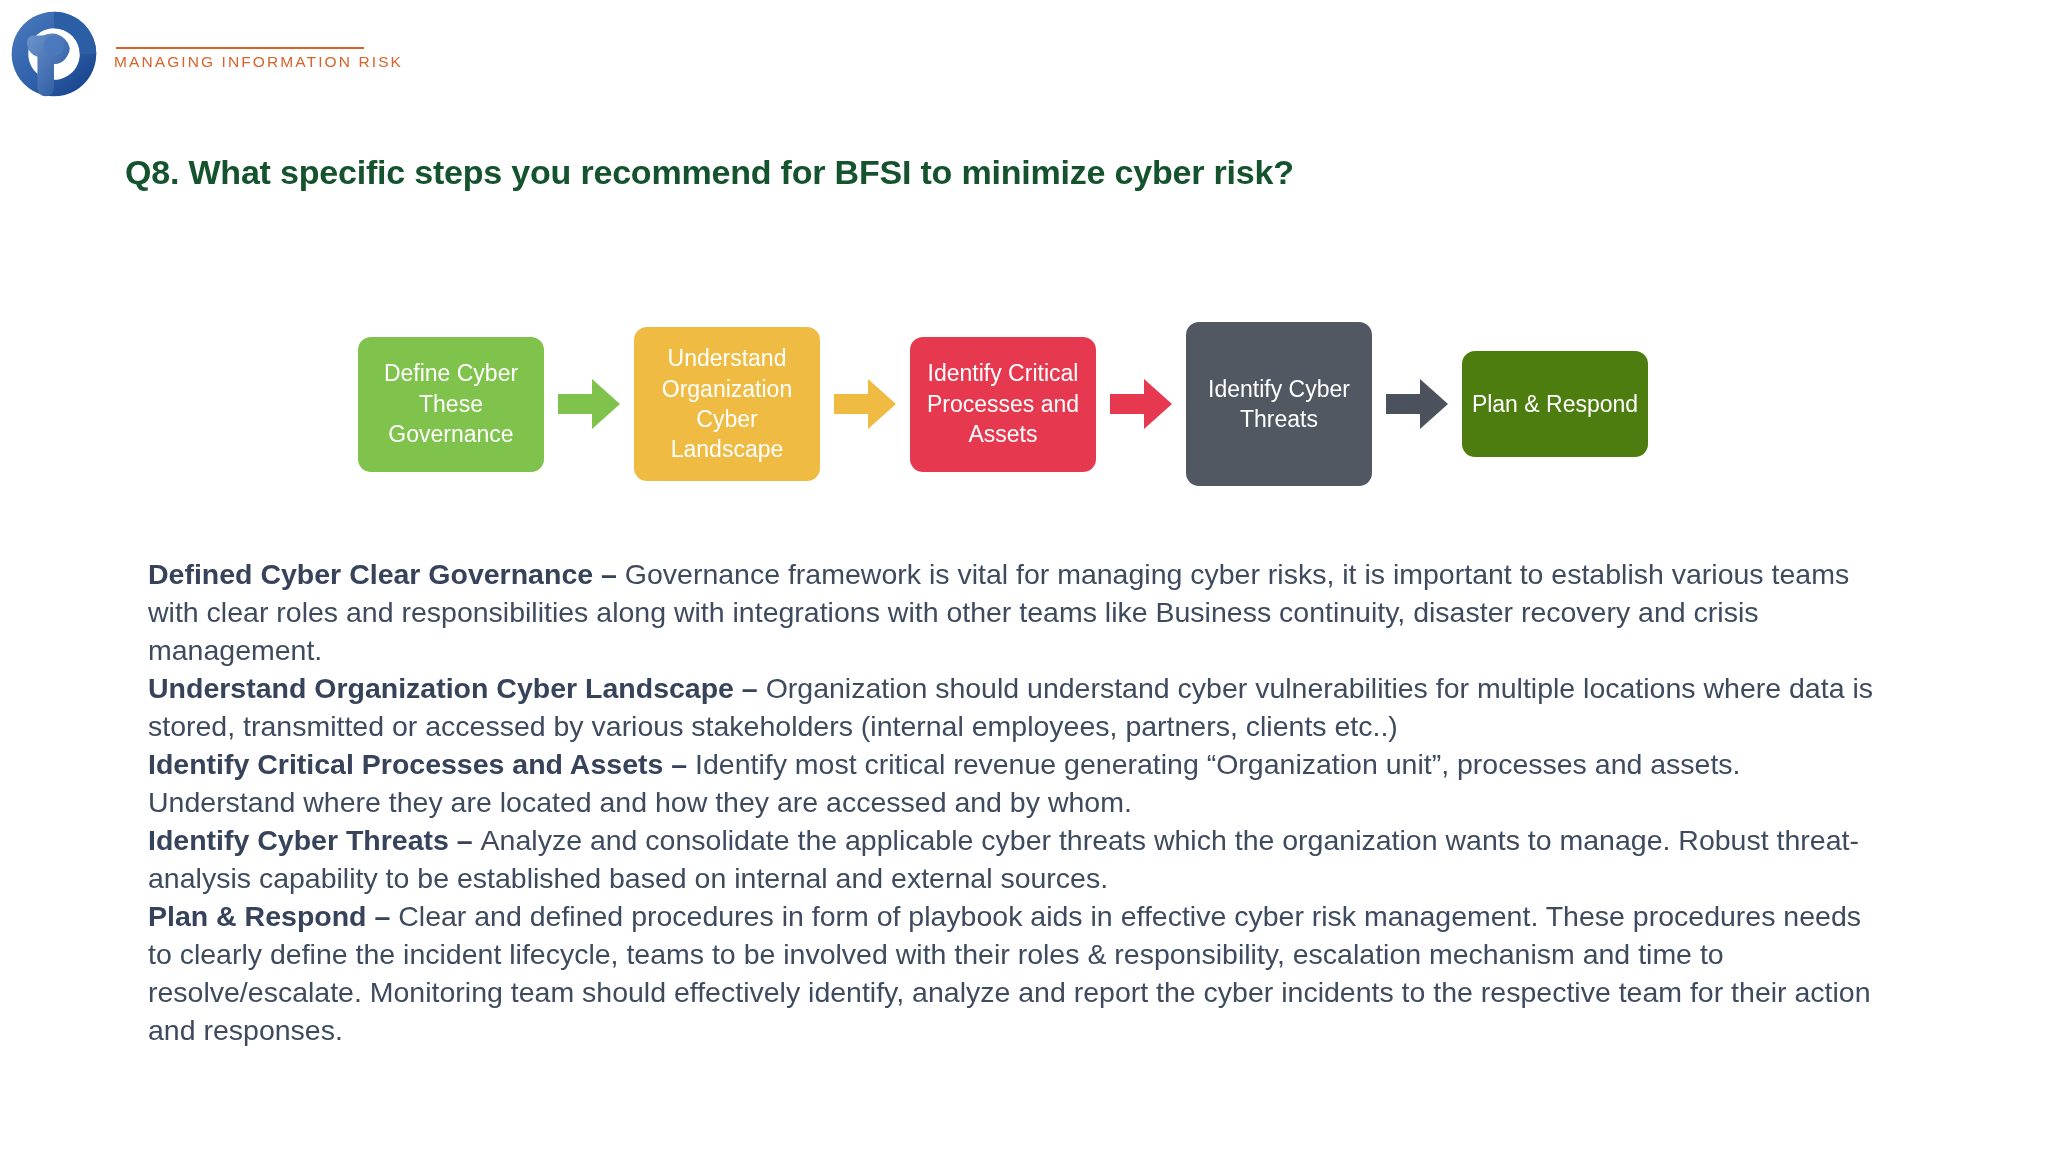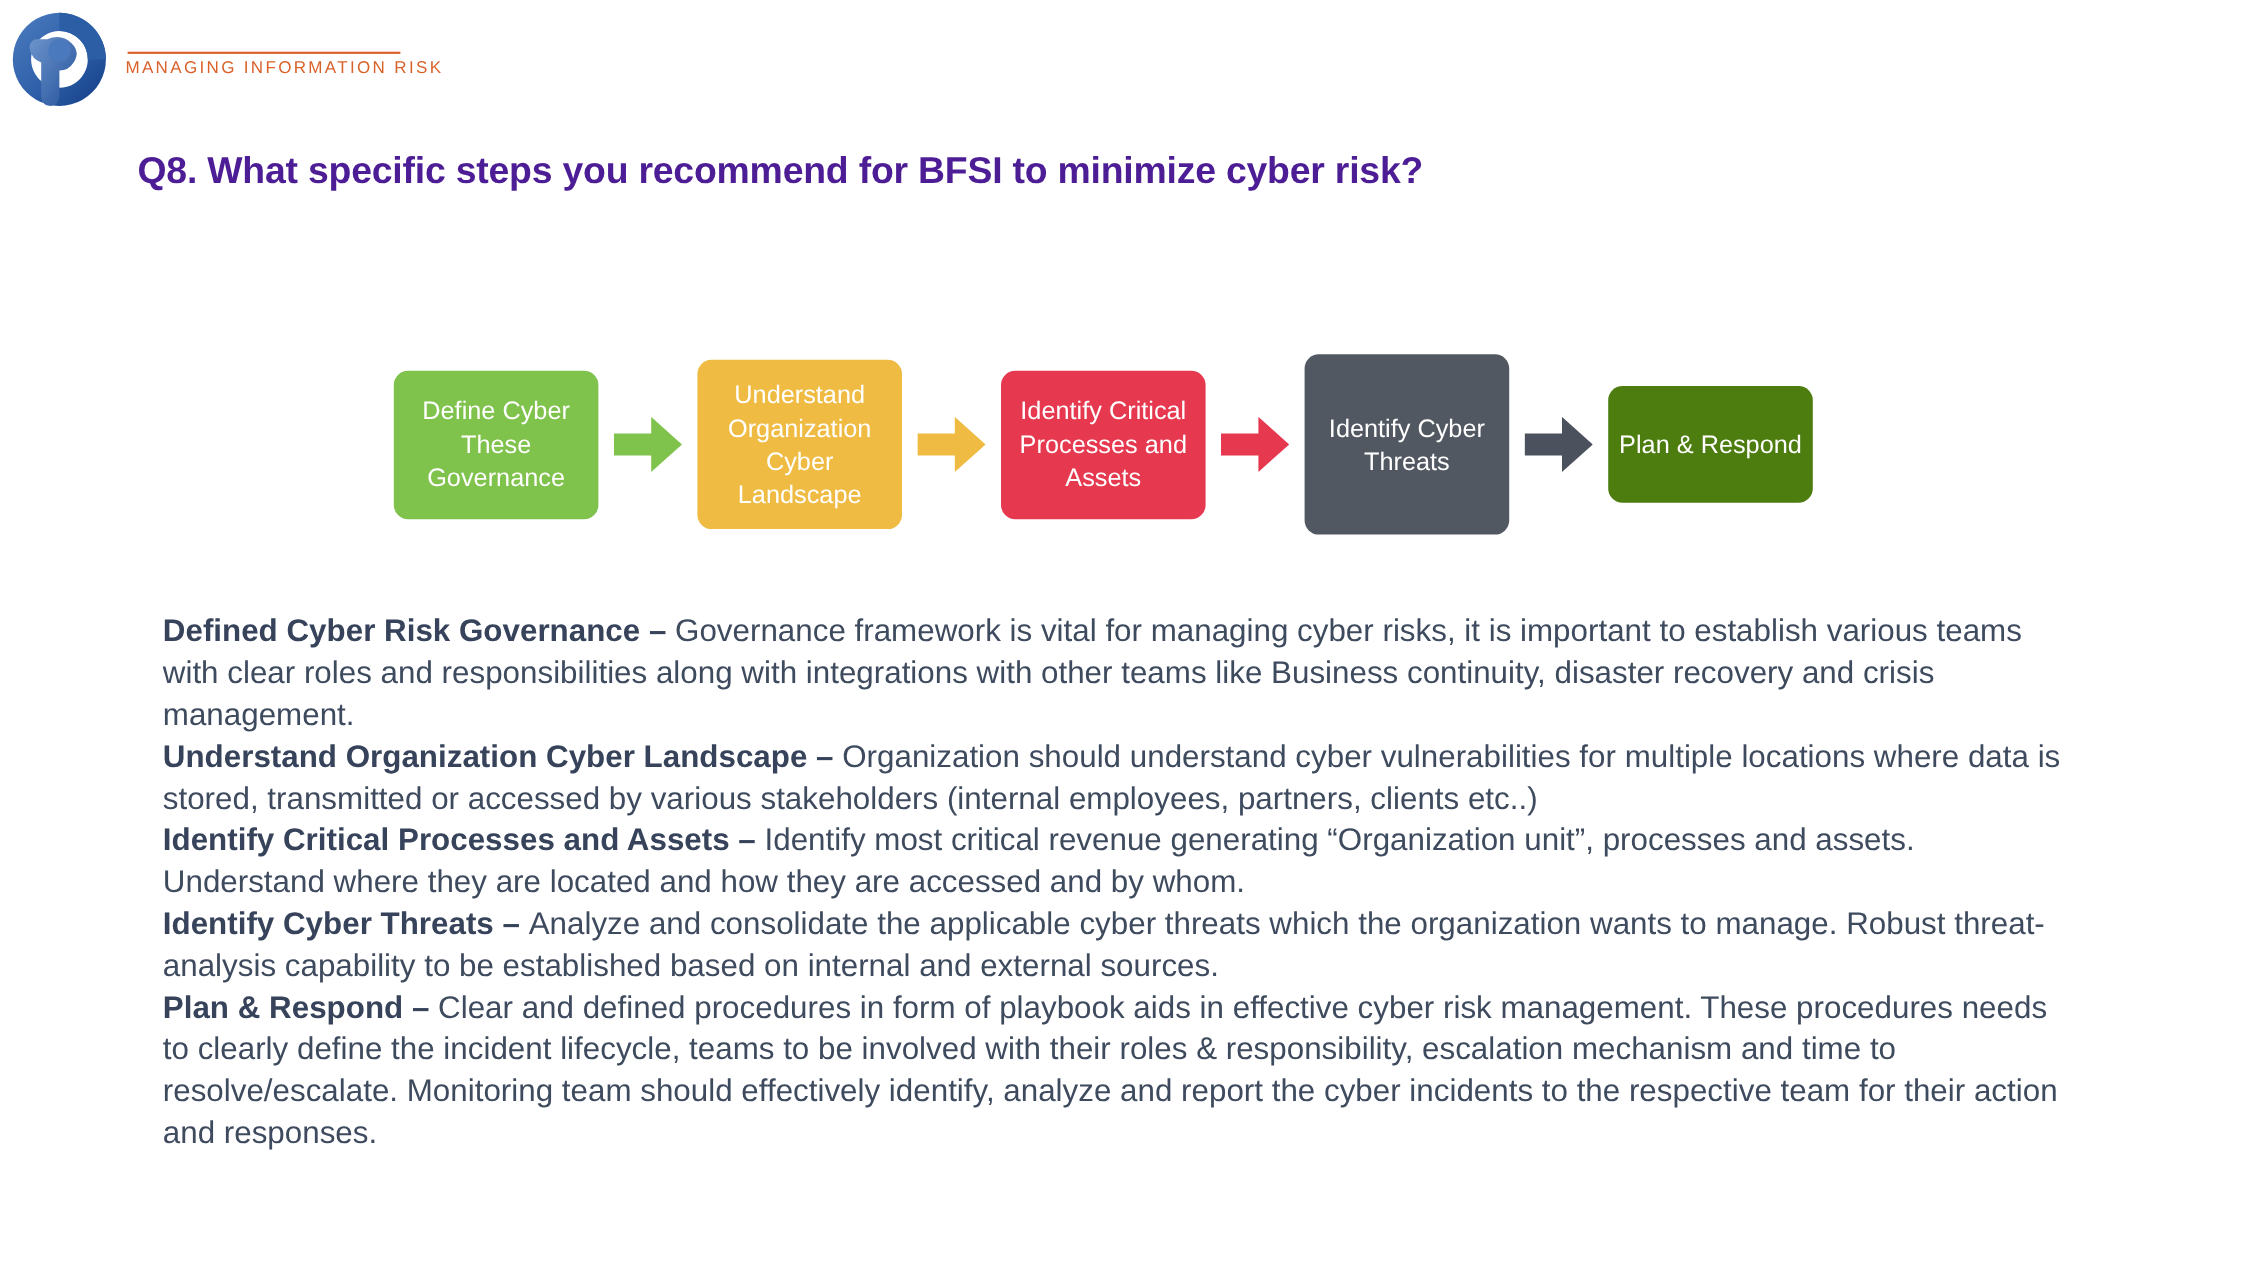--- a/index.html
+++ b/index.html
@@ -21,22 +21,22 @@
     font-family: "Liberation Sans", sans-serif;
   }
   .logo-rule { height: 2px; background: #D9622B; margin: 5px 0 4px 2px; width: 248px; }
   .logo-tag {
     font-size: 15.5px; letter-spacing: 2.1px; color: #D9622B;
     font-family: "Liberation Sans", sans-serif; white-space: nowrap;
   }
 
   
   .title {
-    position: absolute; left: 125px; top: 136px;
-    font-size: 34px; font-weight: bold; color: #4c1d95;
+    position: absolute; left: 125px; top: 153px;
+    font-size: 34px; font-weight: bold; color: #14532d;
     letter-spacing: -0.2px; white-space: nowrap;
   }
 
   
   .flow {
     position: absolute; left: 358px; top: 322px;
     display: flex; align-items: center;
   }
   .step-box {
     border-radius: 13px;
@@ -133,21 +133,21 @@
     </div>
 
     <div class="step-box" style="background:#4d7c0f; width:186px; height:106px;">
       <span>Plan &amp; Respond</span>
     </div>
 
   </div>
 
   <div class="body-copy">
     <p>
-      <b>Defined Cyber Risk Governance – </b><span>Governance framework is vital for managing cyber risks, it is important to establish various teams with clear roles and responsibilities along with integrations with other teams like Business continuity, disaster recovery and crisis management.</span>
+      <b>Defined Cyber Clear Governance – </b><span>Governance framework is vital for managing cyber risks, it is important to establish various teams with clear roles and responsibilities along with integrations with other teams like Business continuity, disaster recovery and crisis management.</span>
     </p>
     <p>
       <b>Understand Organization Cyber Landscape – </b><span>Organization should understand cyber vulnerabilities for multiple locations where data is stored, transmitted or accessed by various stakeholders (internal employees, partners, clients etc..)</span>
     </p>
     <p>
       <b>Identify Critical Processes and Assets – </b><span>Identify most critical revenue generating “Organization unit”, processes and assets. Understand where they are located and how they are accessed and by whom.</span>
     </p>
     <p>
       <b>Identify Cyber Threats – </b><span>Analyze and consolidate the applicable cyber threats which the organization wants to manage. Robust threat-analysis capability to be established based on internal and external sources.</span>
     </p>

